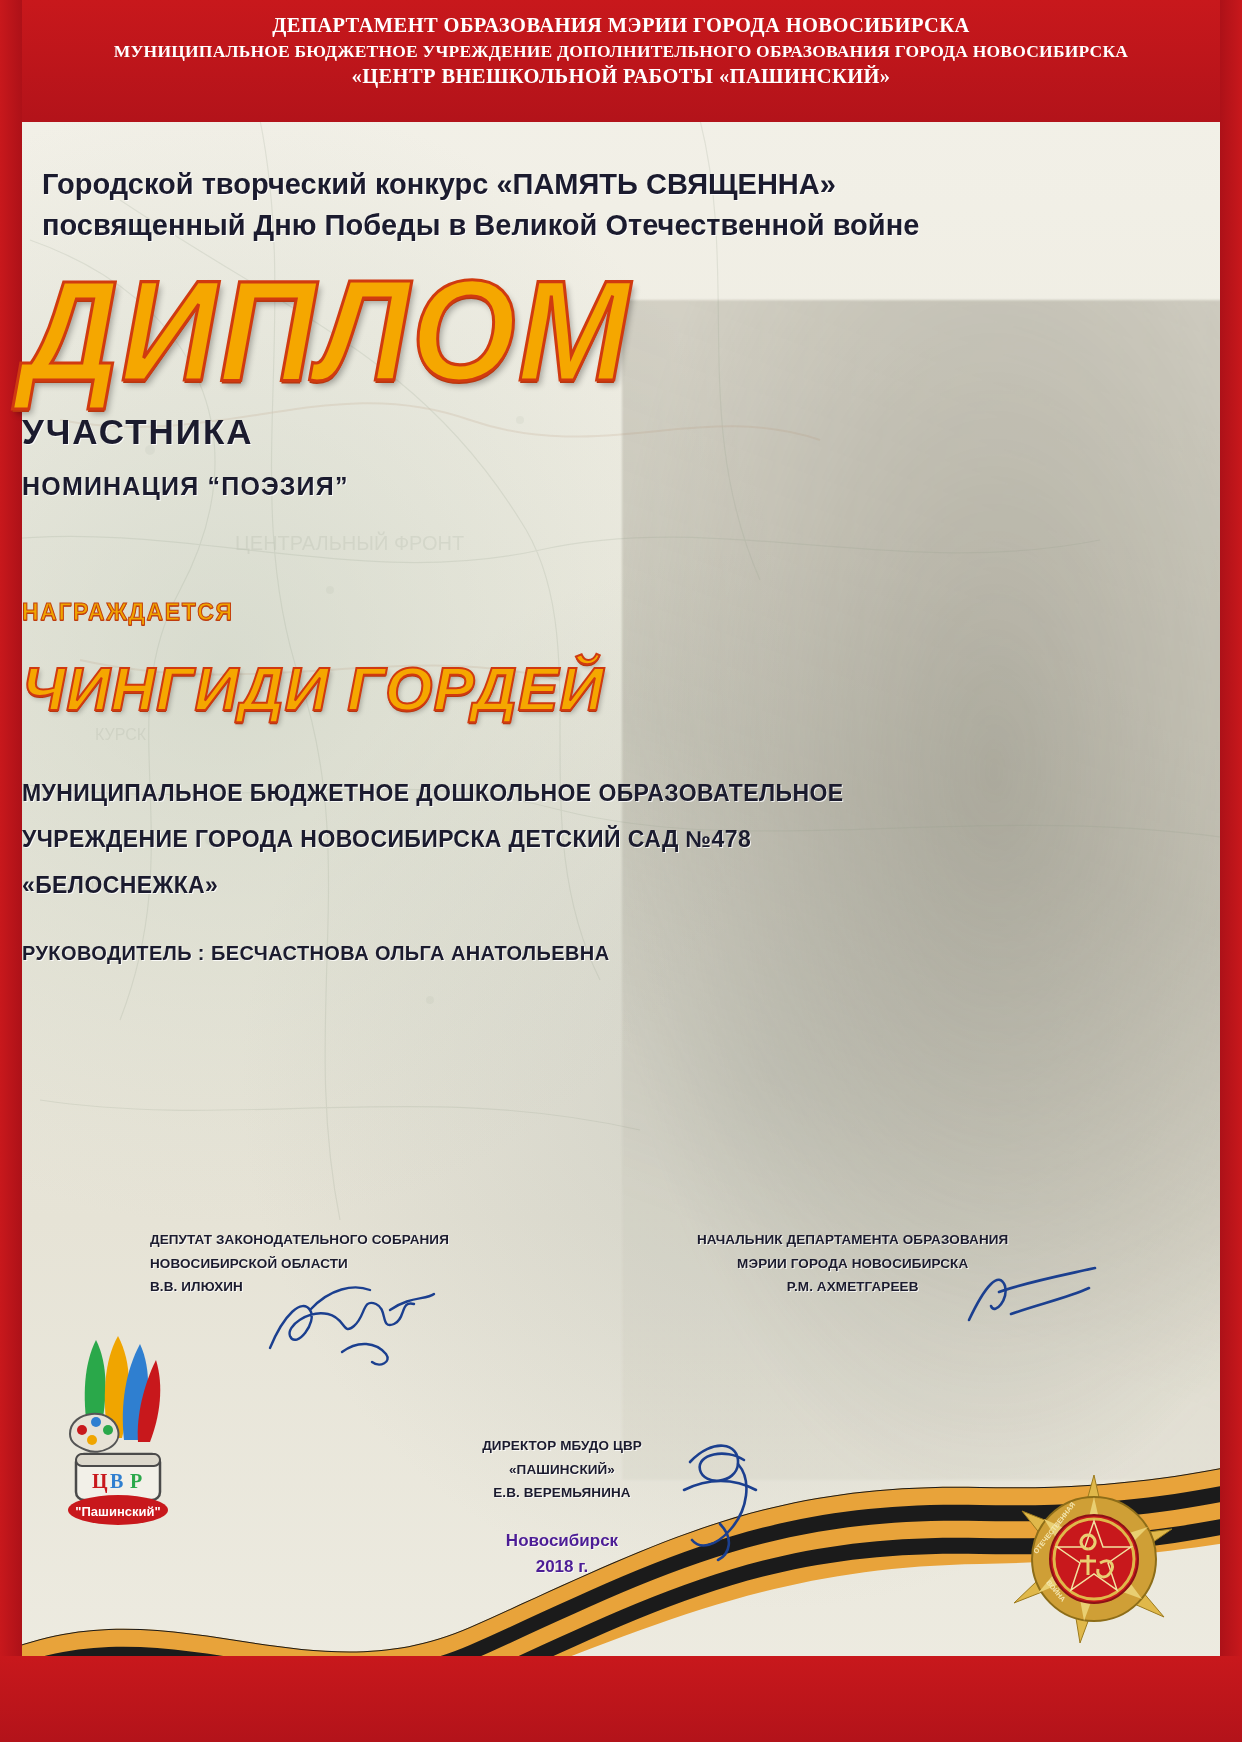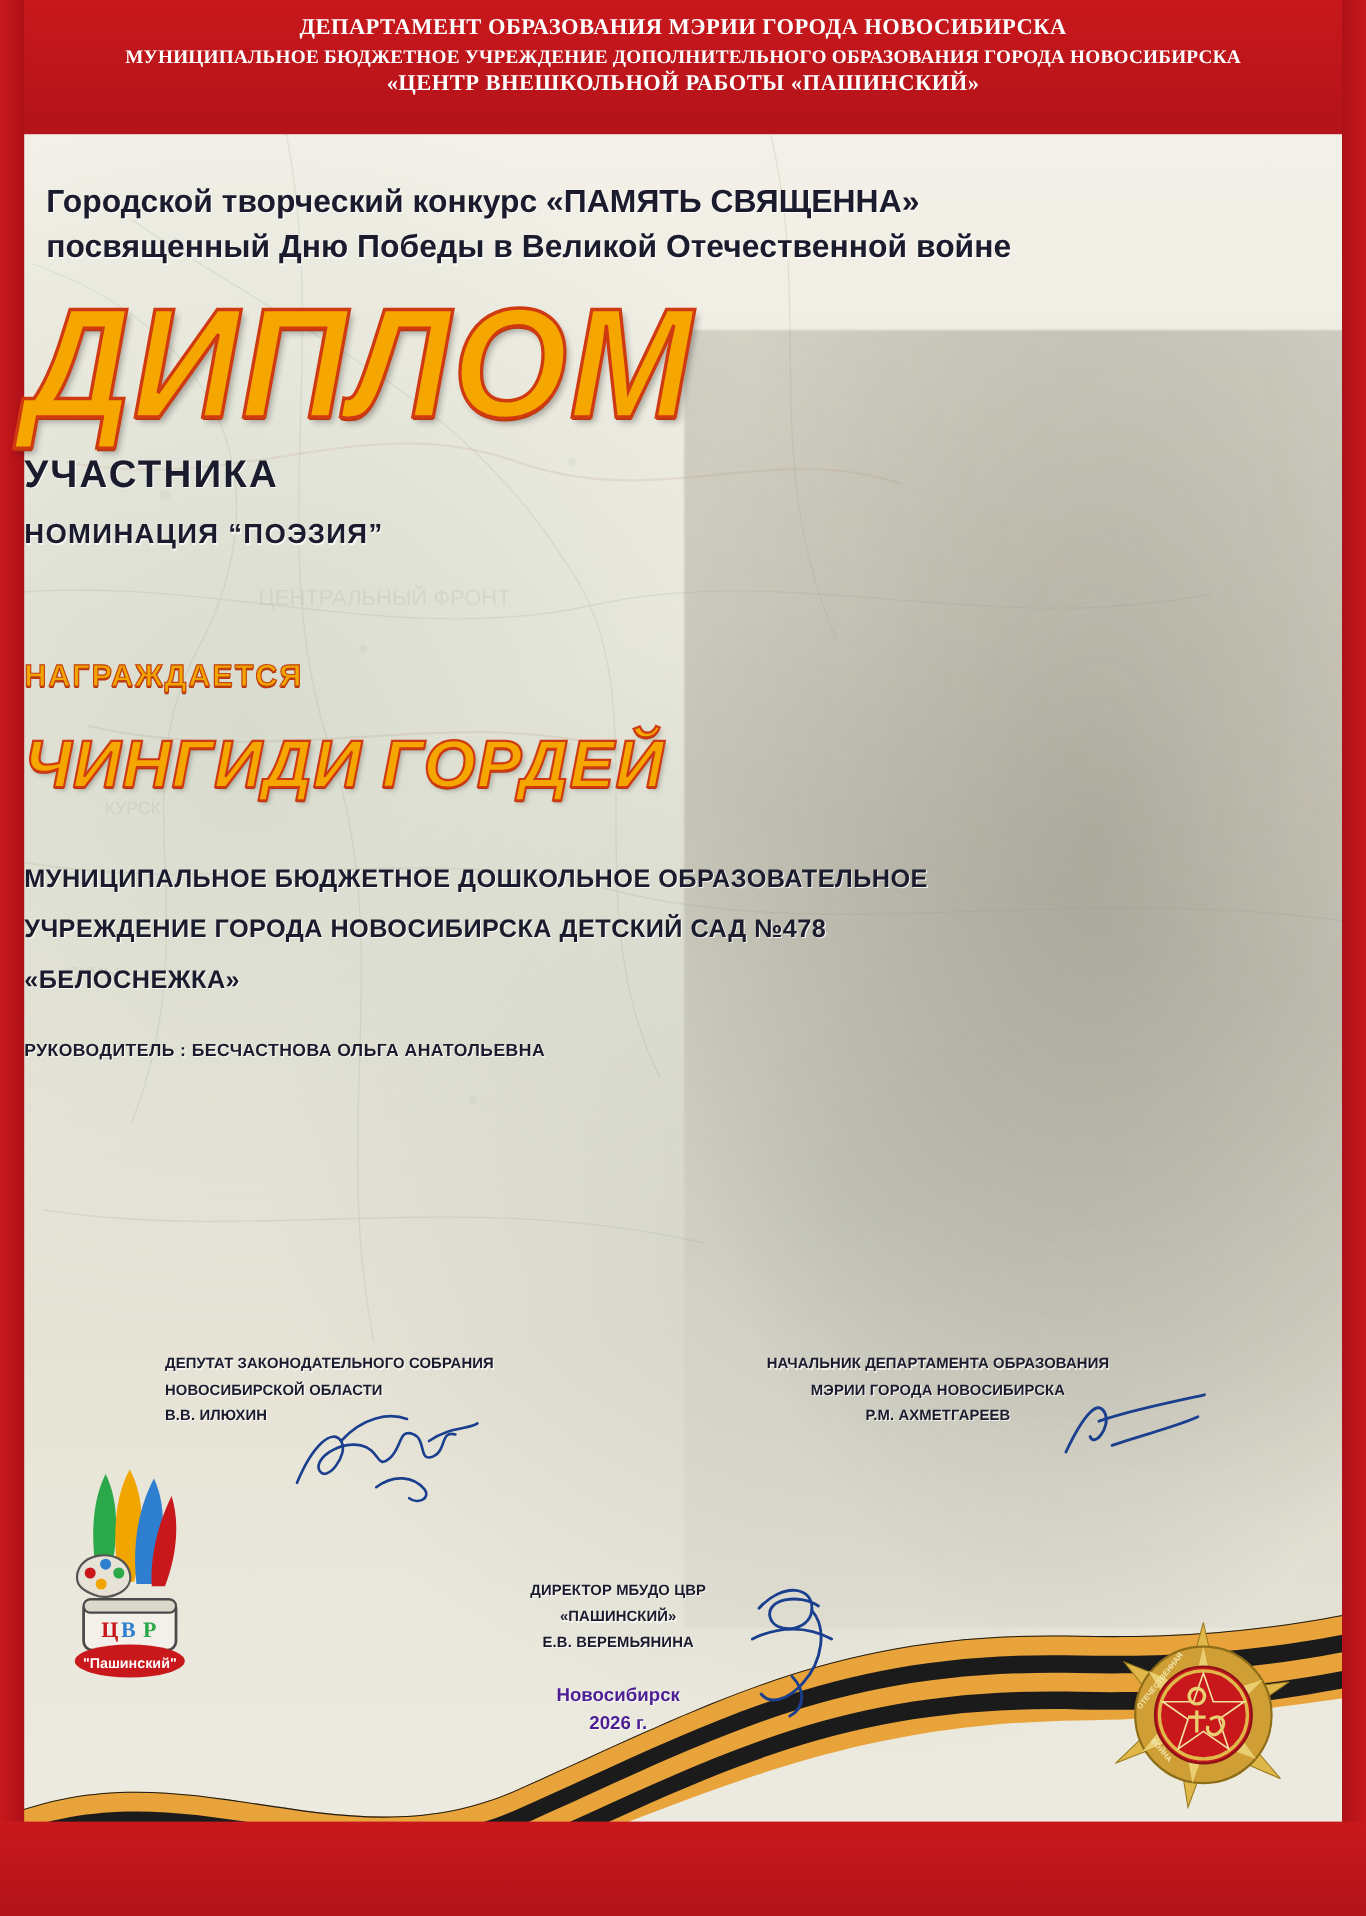--- a/index.html
+++ b/index.html
@@ -122,21 +122,21 @@
     font-weight: bold;
     font-size: 25px;
     letter-spacing: 1.2px;
     color: #1b1b2e;
     text-shadow: 1px 1px 0 rgba(255,255,255,0.8);
   }
 
   .awarded-label {
     margin-top: 98px;
     font-weight: bold;
-    font-size: 28px;
+    font-size: 23px;
     letter-spacing: 1.6px;
     color: #f0a500;
     -webkit-text-stroke: 1px #c4420f;
     text-shadow: 0 1px 0 #b8360f;
   }
 
   .recipient {
     margin-top: 28px;
     font-family: "Liberation Sans", sans-serif;
     font-weight: bold;
@@ -156,21 +156,21 @@
     font-size: 23px;
     line-height: 2.0;
     letter-spacing: .4px;
     color: #1b1b2e;
     text-shadow: 1px 1px 0 rgba(255,255,255,0.8);
   }
 
   .leader {
     margin-top: 34px;
     font-weight: bold;
-    font-size: 16px;
+    font-size: 20px;
     letter-spacing: .4px;
     color: #1b1b2e;
     text-shadow: 1px 1px 0 rgba(255,255,255,0.8);
   }
 
   
   .sig-block {
     position: absolute;
     font-size: 13.5px;
     font-weight: bold;
@@ -345,21 +345,21 @@
     <g fill="none" stroke="#1b3f8f" stroke-width="2.6" stroke-linecap="round">
       <path d="M30,42 C52,18 80,22 78,44 C76,64 44,66 40,50 C36,34 66,28 84,40"></path>
       <path d="M78,44 C92,60 88,90 70,110 C56,126 40,130 32,120"></path>
       <path d="M24,70 C48,58 74,58 96,70"></path>
       <path d="M60,104 C74,118 70,134 58,140"></path>
     </g>
   </svg>
 
   <div class="city">
     <div>Новосибирск</div>
-    <div>2026 г.</div>
+    <div>2018 г.</div>
   </div>
 
   <div class="logo">
     <svg viewBox="0 0 130 200" width="130" height="200">
       <g>
         <path d="M44,10 C56,34 56,66 48,104 L36,104 C30,66 32,34 44,10 Z" fill="#2aa84a"></path>
         <path d="M66,6 C80,32 80,68 70,108 L56,108 C50,68 52,30 66,6 Z" fill="#f0a500"></path>
         <path d="M88,14 C100,40 98,74 86,110 L72,110 C68,74 74,40 88,14 Z" fill="#2f7fd0"></path>
         <path d="M104,30 C112,56 108,86 98,112 L86,112 C84,86 92,54 104,30 Z" fill="#c8181c"></path>
       </g>

